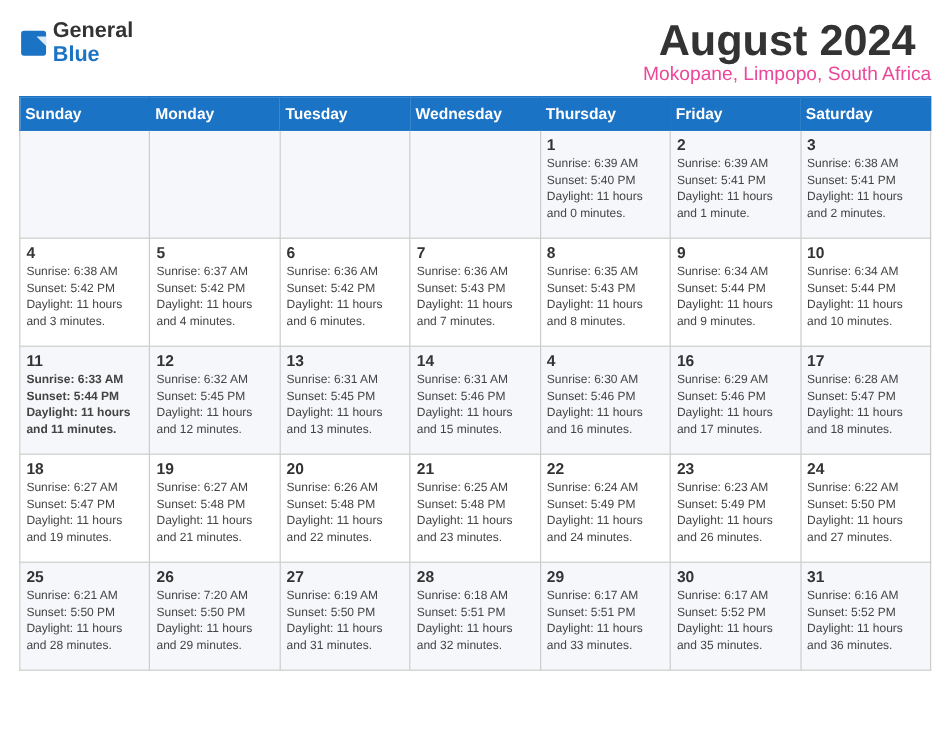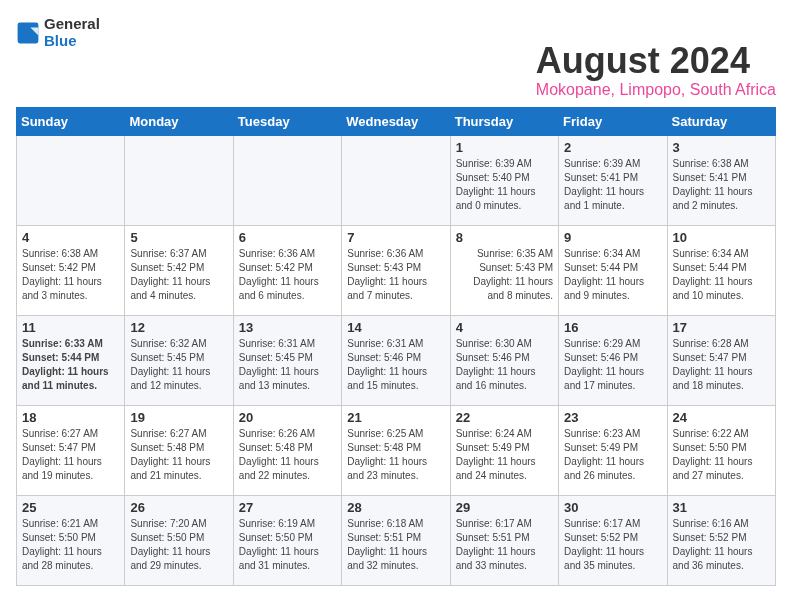--- a/index.html
+++ b/index.html
@@ -17,33 +17,32 @@
       margin-bottom: 8px;
     }
     .logo {
       display: flex;
       align-items: center;
       gap: 4px;
     }
     .logo-text {
       display: flex;
       flex-direction: column;
-      font-size: 15px;
+      font-size: 18px;
       font-weight: bold;
       line-height: 1.1;
     }
     .logo-text span:first-child { color: #333; }
     .logo-text span:last-child { color: #1a73c4; }
     .logo-icon {
       width: 24px;
       height: 24px;
     }
     .title-area {
-      text-align: left;
-      margin-top: 27px;
+      text-align: center;
     }
     .month-title {
       font-size: 36px;
       font-weight: bold;
       color: #333;
       line-height: 1;
     }
     .location-title {
       font-size: 16px;
       color: #ec4899;
@@ -172,21 +171,21 @@
 Daylight: 11 hours and 6 minutes.</div>
         </td>
         <td>
           <span class="day-number">7</span>
           <div class="day-info" style="white-space: pre-line;">Sunrise: 6:36 AM
 Sunset: 5:43 PM
 Daylight: 11 hours and 7 minutes.</div>
         </td>
         <td>
           <span class="day-number">8</span>
-          <div class="day-info" style="white-space: pre-line; text-align: right;">Sunrise: 6:35 AM
+          <div class="day-info" style="white-space: pre-line;">Sunrise: 6:35 AM
 Sunset: 5:43 PM
 Daylight: 11 hours and 8 minutes.</div>
         </td>
         <td>
           <span class="day-number">9</span>
           <div class="day-info" style="white-space: pre-line;">Sunrise: 6:34 AM
 Sunset: 5:44 PM
 Daylight: 11 hours and 9 minutes.</div>
         </td>
         <td>

